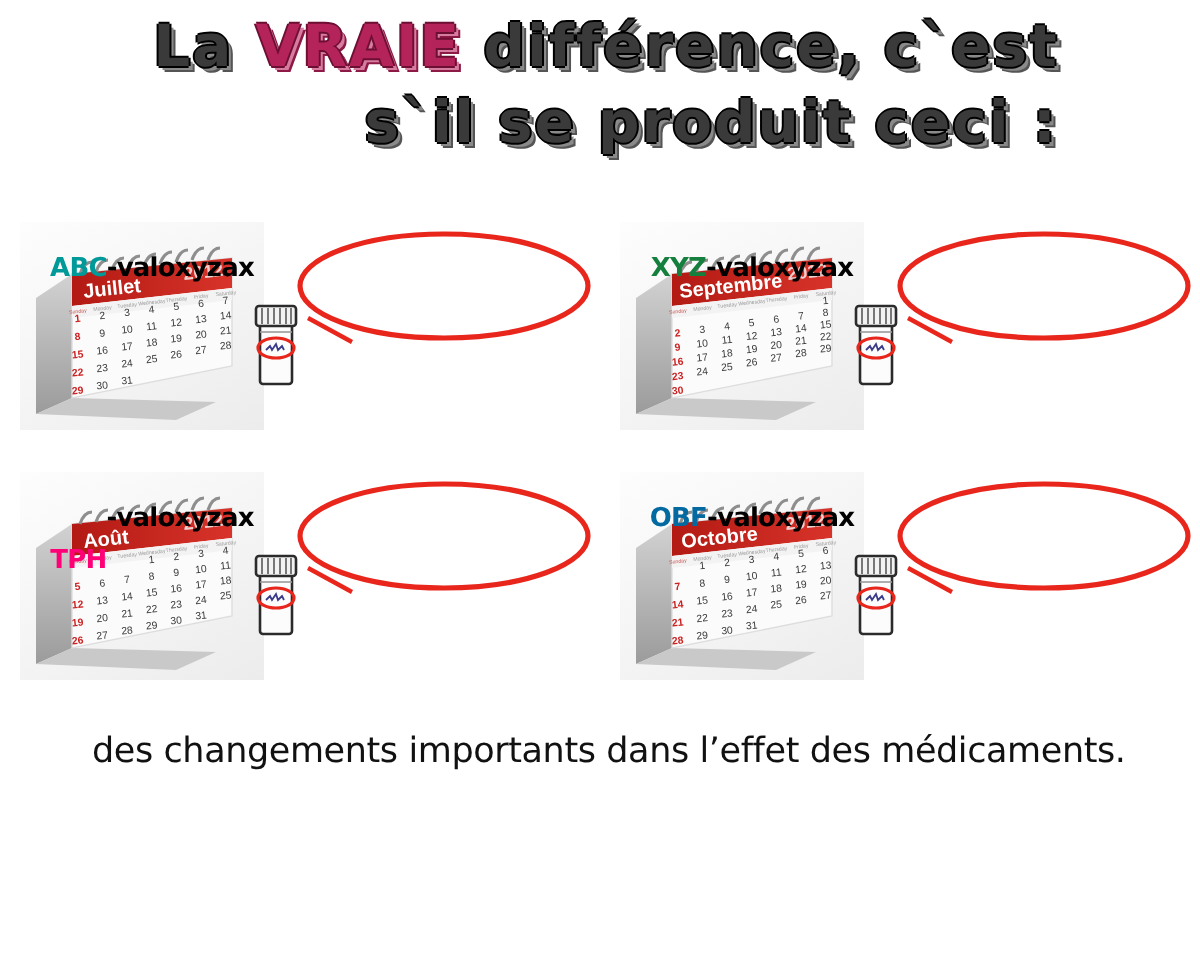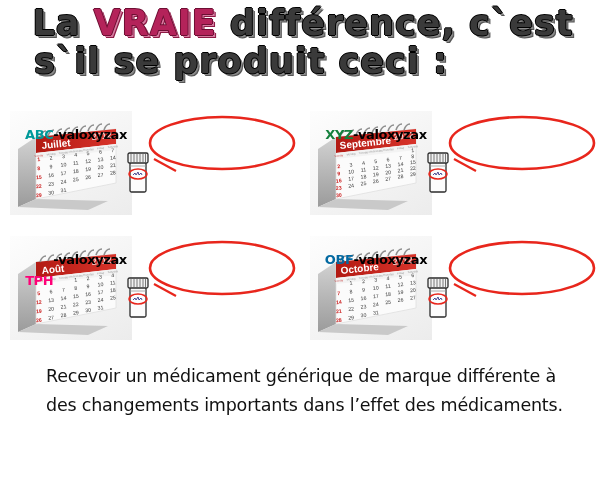--- a/index.html
+++ b/index.html
@@ -19,27 +19,27 @@
   
   #title-block {
     position: absolute;
     left: 0; top: 4px;
     width: 600px;
     text-align: center;
   }
   .title-line {
     font-family: "DejaVu Sans", sans-serif;
     font-weight: bold;
-    font-size: 35px;
+    font-size: 29px;
     line-height: 38px;
     letter-spacing: 1px;
     white-space: nowrap;
   }
   .title-line.l1 { padding-left: 6px; }
-  .title-line.l2 { padding-right: 118px; }
+  .title-line.l2 { padding-right: 71px; text-align: right; }
 
   .tw {
     color: #3a3a3a;
     text-shadow:
       1px 0 0 #000, -1px 0 0 #000, 0 1px 0 #000, 0 -1px 0 #000,
       2px 2px 0 #8a8a8a, 3px 3px 0 #555555;
     background-image:
       linear-gradient(45deg, rgba(255,255,255,.55) 25%, transparent 25%, transparent 50%, rgba(255,255,255,.55) 50%, rgba(255,255,255,.55) 75%, transparent 75%);
     background-size: 3px 3px;
     -webkit-background-clip: text;
@@ -512,15 +512,14 @@
     </svg>
     <div class="callout-text">
       <span class="brand" style="color: #0369a1;">OBF</span>
         <span>-valoxyzax</span>
     </div>
   </div>
 
 </div>
 
 <div id="para">
-  <div class="pline">Recevoir un médicament générique de marque différente à</div>
   <div class="pline">des changements importants dans l’effet des médicaments.</div>
 </div>
 
 </body></html>

